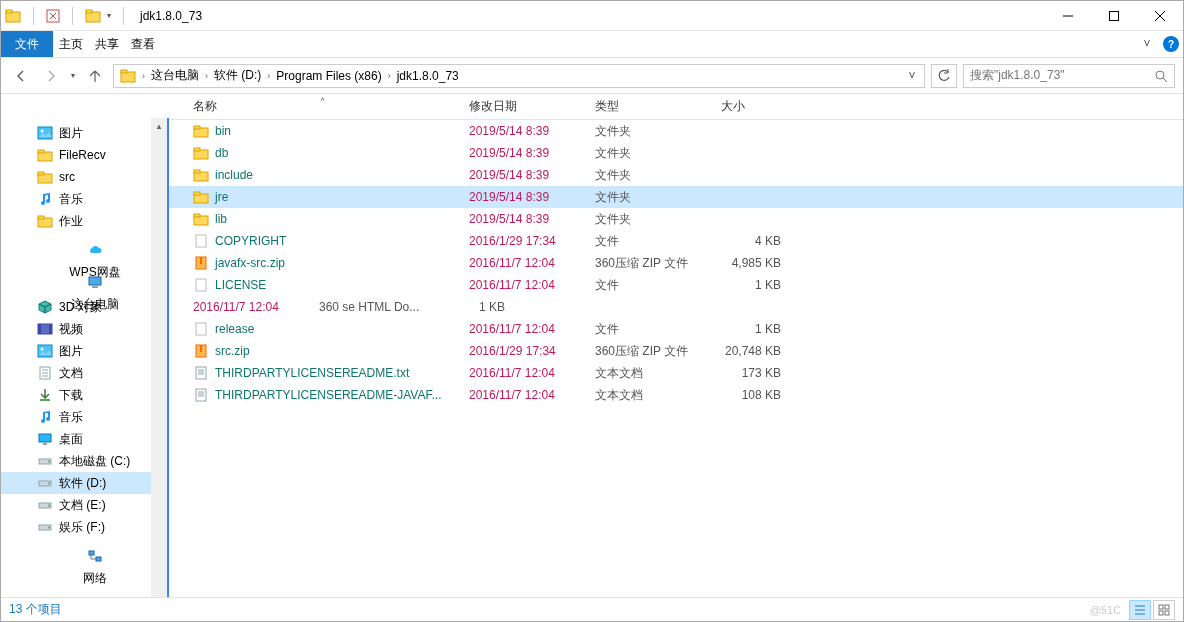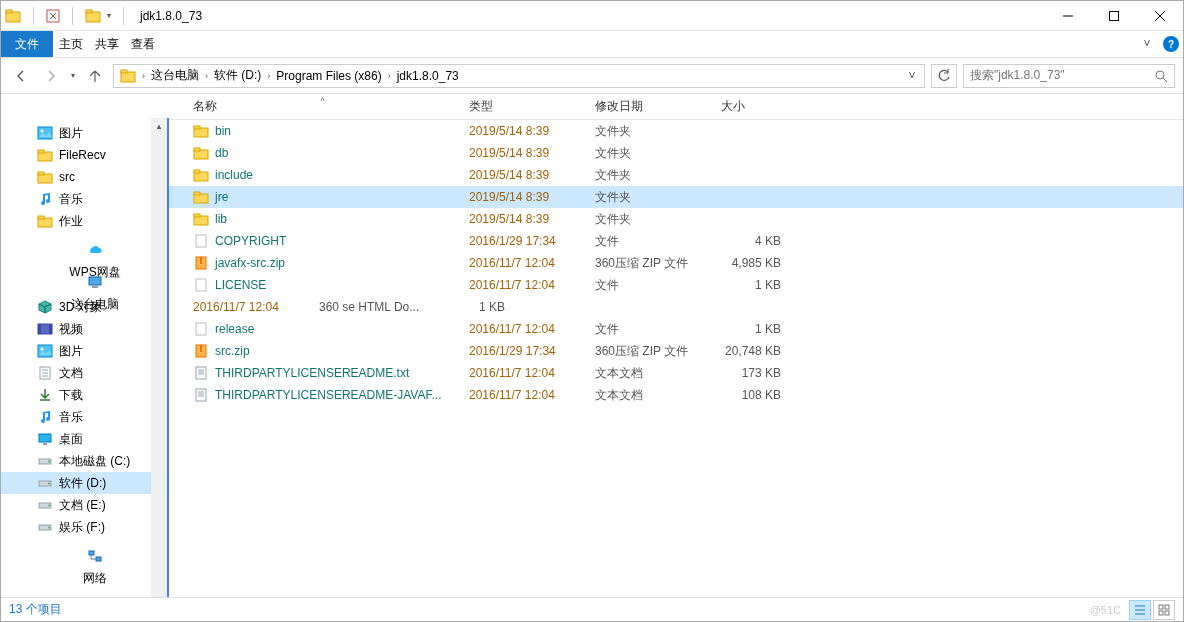--- a/index.html
+++ b/index.html
@@ -46,21 +46,21 @@
 .col-name { width: 276px; position: relative; }
 .col-name .sort-ind { position: absolute; left: 50%; top: 1px; transform: translateX(-50%); font-size: 8px; color: #555; }
 .col-date { width: 126px; }
 .col-type { width: 126px; }
 .col-size { width: 78px; }
 .filelist { flex: 1; overflow: auto; }
 .file-row { height: 22px; display: flex; align-items: center; padding-left: 16px; }
 .file-row.selected { background: #cce8ff; }
 .cell { padding-left: 8px; overflow: hidden; white-space: nowrap; text-overflow: ellipsis; color: #0f766e; }
 .cell.name { width: 276px; display: flex; align-items: center; gap: 6px; }
-.cell.date { width: 126px; color: #a16207; }
+.cell.date { width: 126px; color: #be185d; }
 .cell.type { width: 126px; color: #555; }
 .cell.size { width: 78px; text-align: right; padding-right: 10px; color: #555; }
 .fico { width: 16px; height: 16px; display: inline-flex; align-items: center; justify-content: center; flex-shrink: 0; }
 .statusbar { height: 24px; border-top: 1px solid #e1e1e1; display: flex; align-items: center; padding: 0 8px; color: #1979ca; }
 .statusbar .sb-spacer { flex: 1; }
 .statusbar .watermark { color: #ccc; font-size: 11px; margin-right: 6px; }
 .view-toggle { width: 22px; height: 20px; border: 1px solid #ccc; display: flex; align-items: center; justify-content: center; margin-left: 2px; }
 .view-toggle.active { background: #cce8ff; border-color: #99d1ff; }
 svg { display: block; }
 </style>
@@ -364,22 +364,22 @@
       <div class="scroll-up">▴</div>
     </div>
   </div>
 
   <div class="filepane">
     <div class="columns">
       <div class="col col-name">
           <span>名称</span>
           <span class="sort-ind">˄</span>
         </div>
+      <div class="col col-date">修改日期</div>
       <div class="col col-type">类型</div>
-      <div class="col col-date">修改日期</div>
       <div class="col col-size">大小</div>
     </div>
     <div class="filelist" id="file-list">
         <div class="file-row">
           <div class="cell name">
             <span class="fico">
               <svg width="16" height="16">
                 <rect x="1" y="5" width="14" height="9" fill="#ffd75a" stroke="#d9a400"></rect>
                 <rect x="1" y="3" width="6" height="3" fill="#ffd75a" stroke="#d9a400"></rect>
               </svg>

